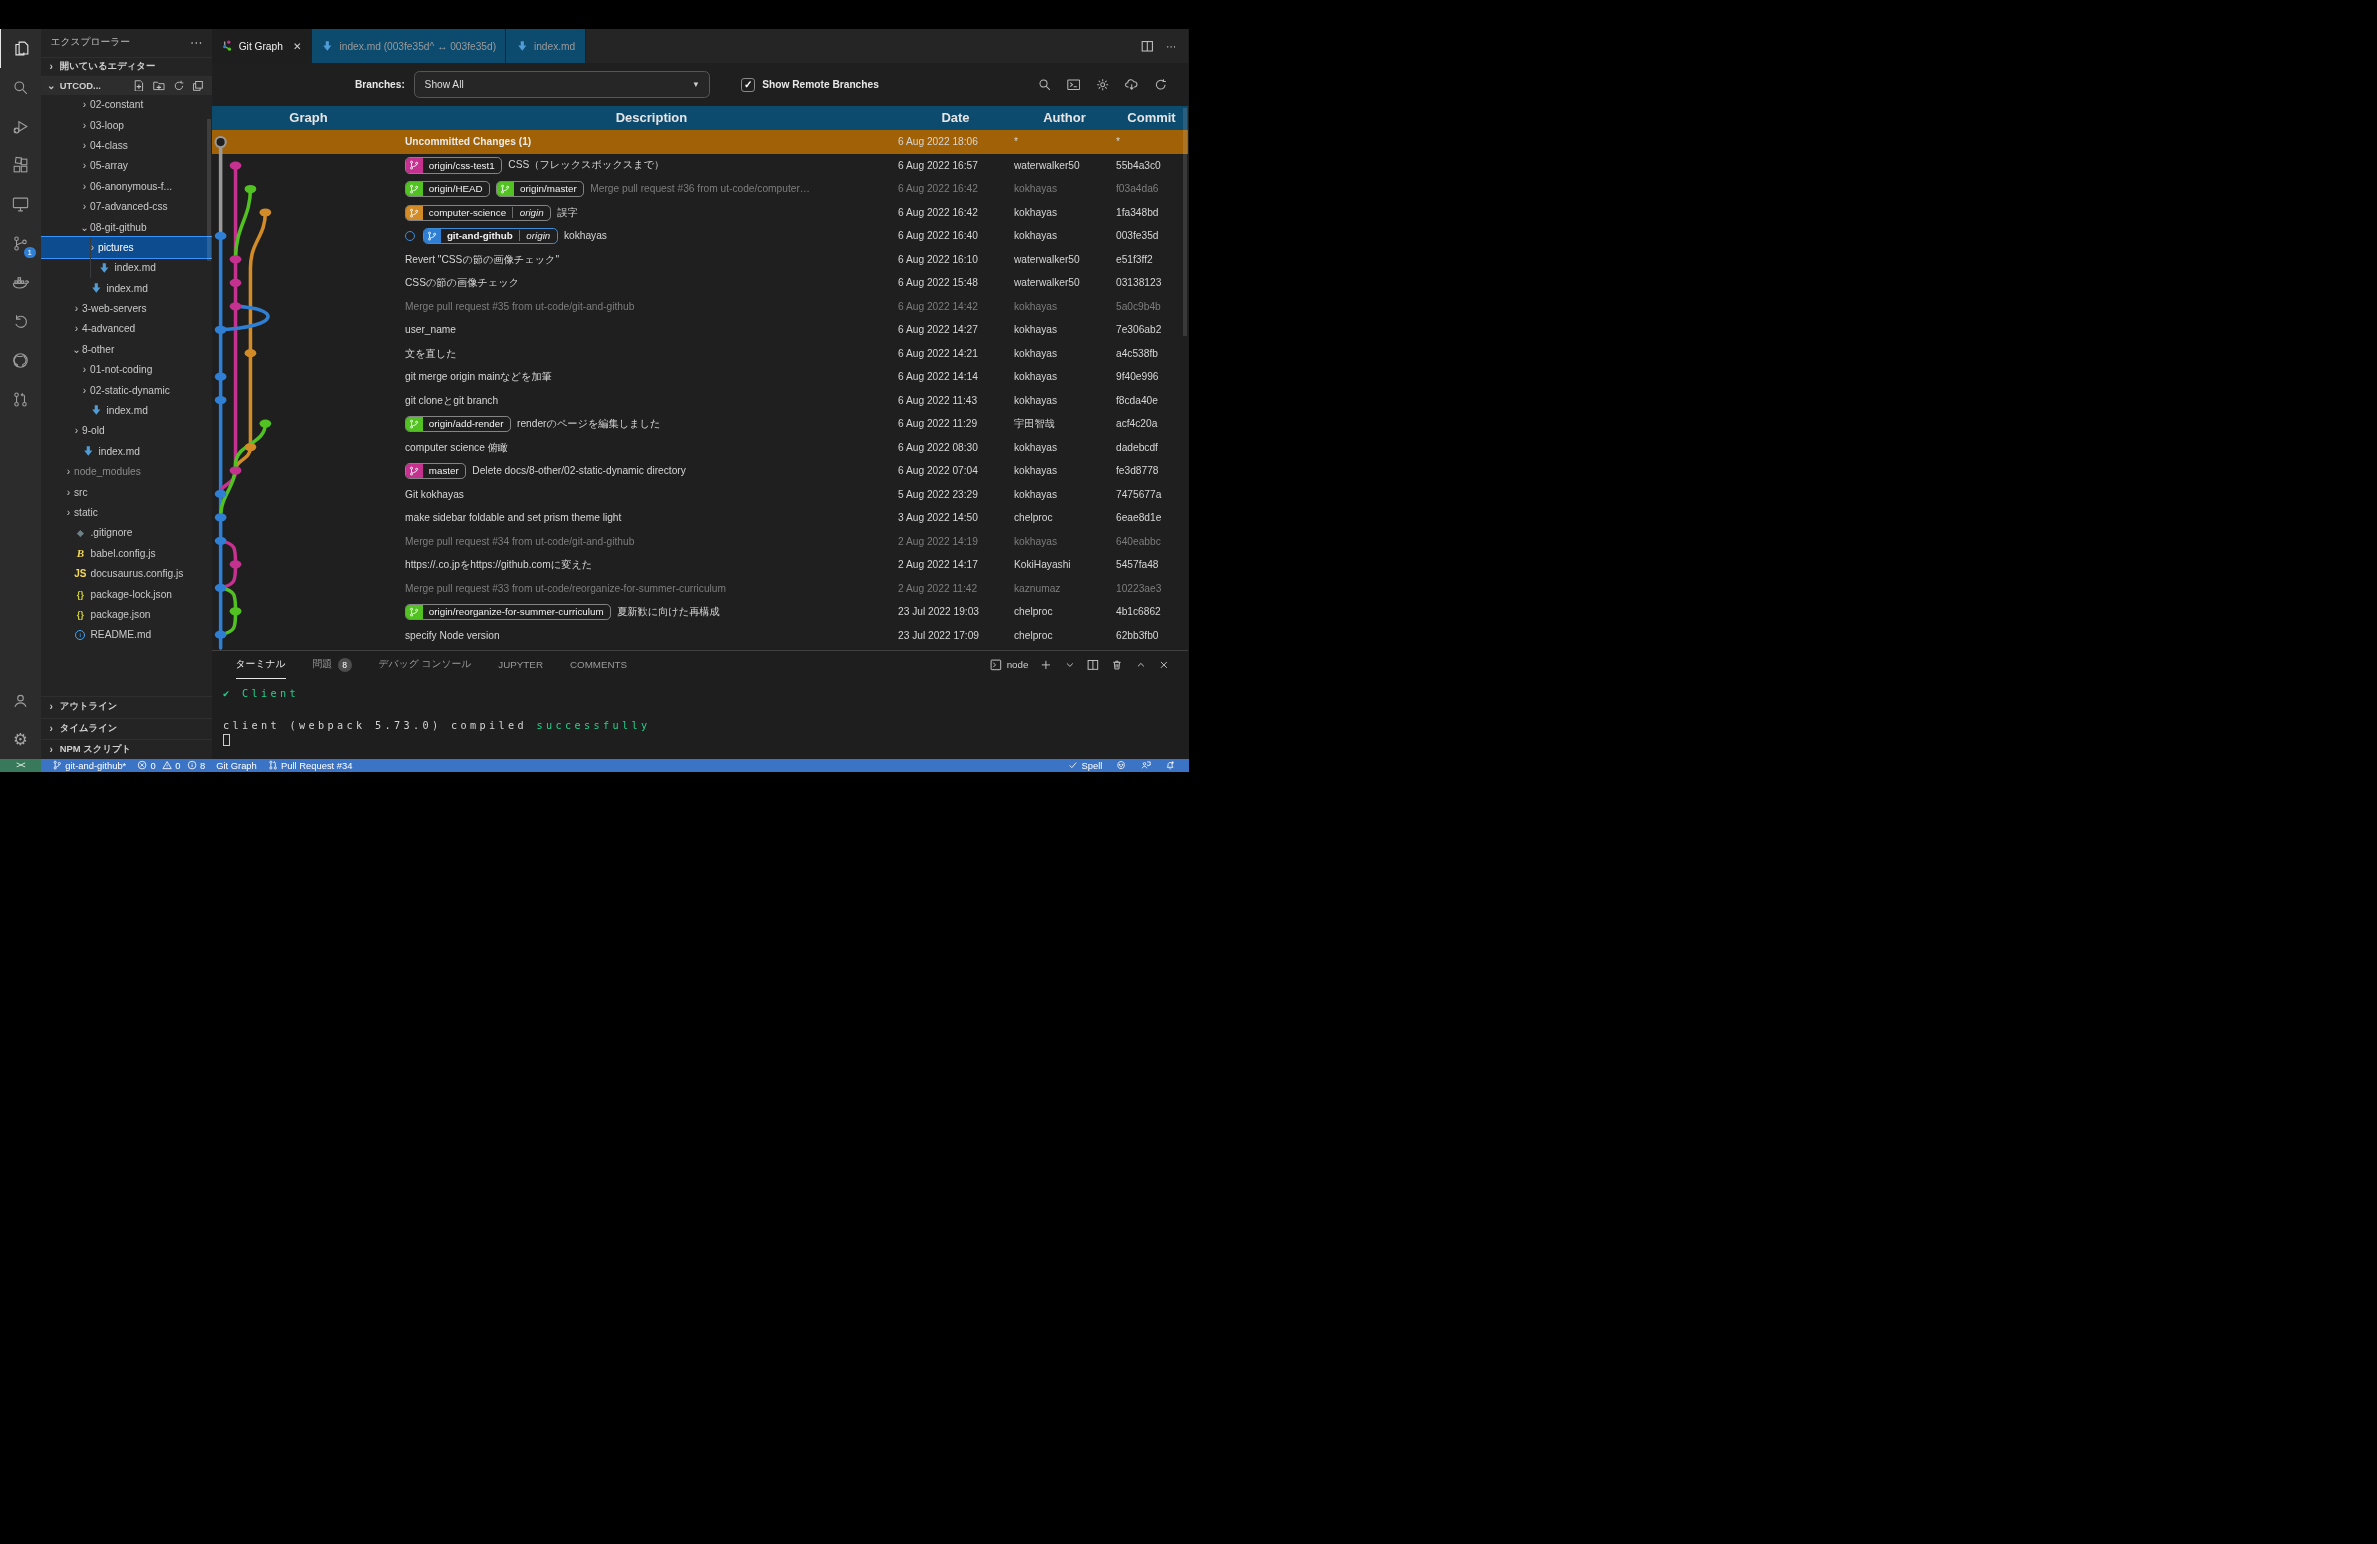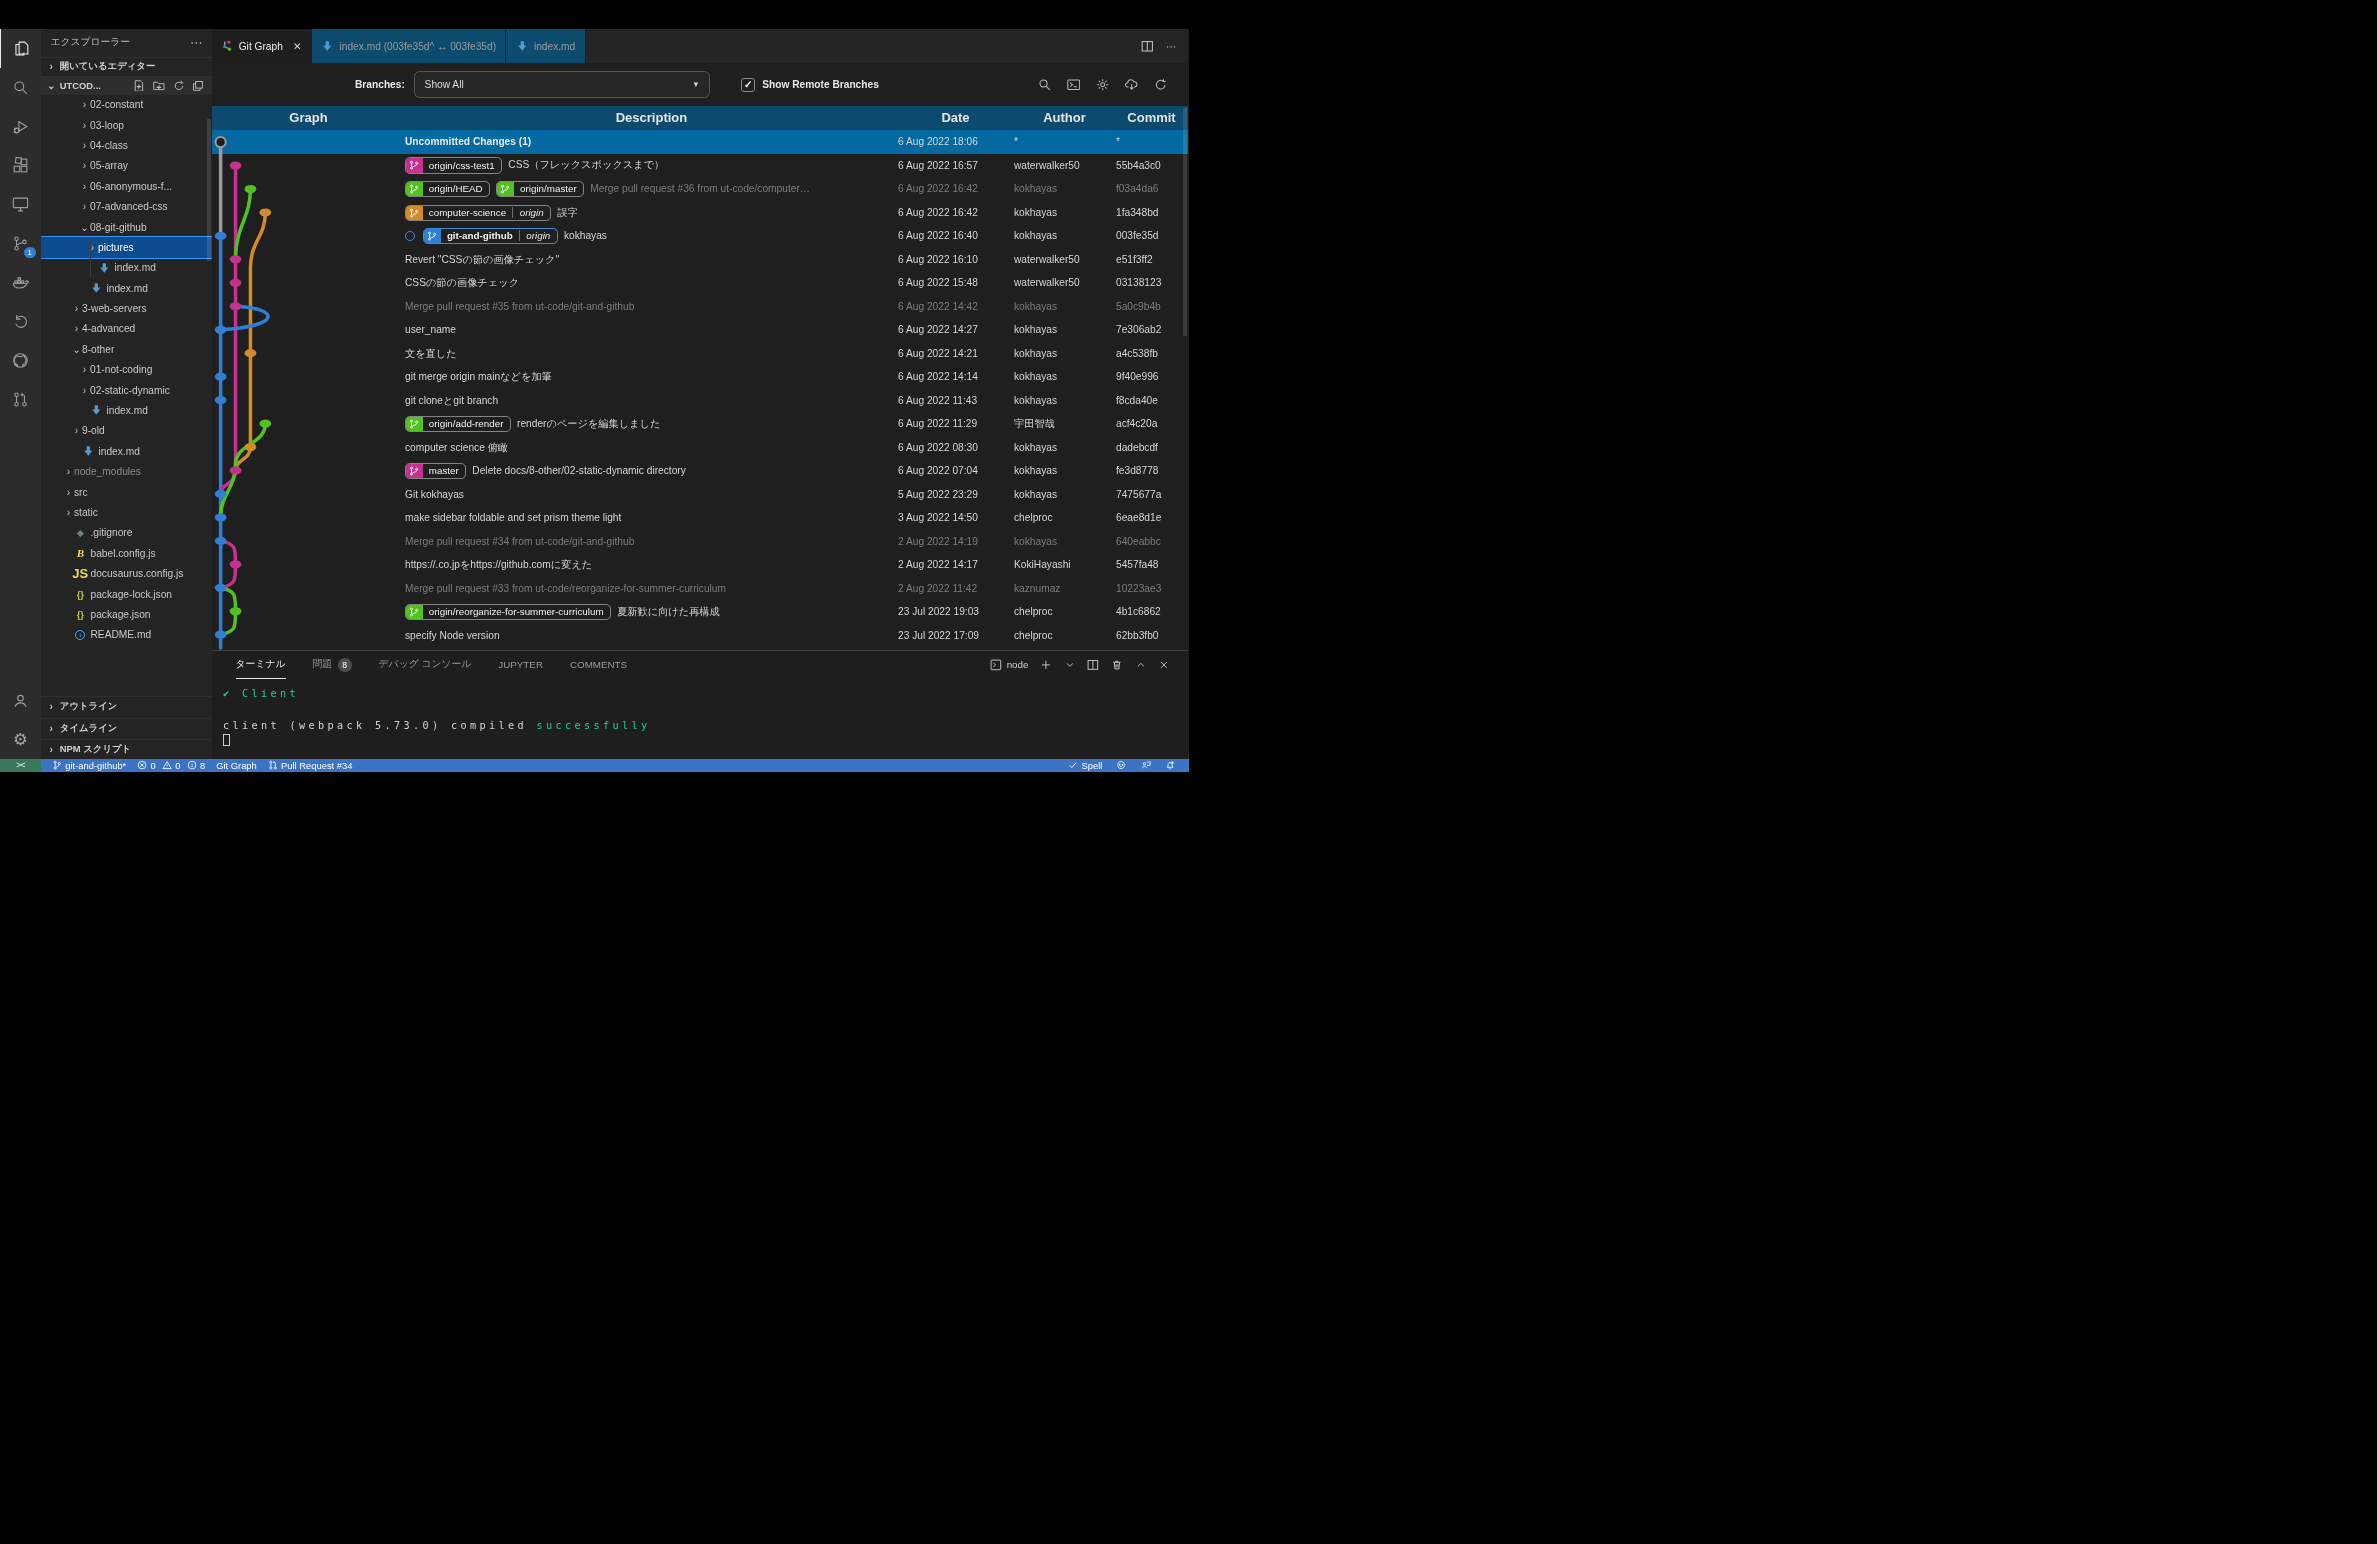--- a/index.html
+++ b/index.html
@@ -53,21 +53,21 @@
   .checkbox { width:14px; height:14px; border:0.8px solid #8a8a8a; border-radius:3.1px; display:flex; align-items:center; justify-content:center; color:#fff; font-size:10.2px; }
   #gg-actions { margin-left:auto; display:flex; gap:15.7px; padding-right:20.4px; }
   #gg-actions svg { width:13.4px; height:13.4px; stroke:#b9b9b9; fill:none; stroke-width:1.3; }
 
   #table-header { position:absolute; left:0; top:77px; width:976px; height:23.6px; background:#0c4a6e; display:flex; align-items:center; font-weight:bold; color:#e5e5e5; font-size:13px; }
   .th { text-align:center; border-left:0.8px solid #3d3d3d; height:14px; line-height:14px; }
   .th:first-child { border-left:none; }
 
   #rows { position:absolute; left:0; top:101px; width:976px; height:520px; overflow:hidden; }
   .crow { position:absolute; left:0; width:976px; height:23.6px; display:flex; align-items:center; color:#d6d6d6; }
-  .crow.hl { background:#0369a1; }
+  .crow.hl { background:#a16207; }
   .crow.muted { color:#7d7d7d; }
   .cell-desc { position:absolute; left:193px; width:481px; display:flex; align-items:center; gap:6.3px; overflow:hidden; white-space:nowrap; }
   .cell-date { position:absolute; left:686px; width:118px; white-space:nowrap; }
   .cell-author { position:absolute; left:802px; width:101px; white-space:nowrap; overflow:hidden; }
   .cell-hash { position:absolute; left:904px; width:72px; white-space:nowrap; }
   .pill { display:inline-flex; align-items:center; height:16.5px; border:0.8px solid rgba(255,255,255,0.45); border-radius:4.7px; overflow:hidden; flex:none; }
   .pill .picon { width:16.5px; height:16.5px; display:flex; align-items:center; justify-content:center; }
   .pill .picon svg { width:10.2px; height:10.2px; }
   .pill .plabel { padding:0 6.3px; color:#f2f2f2; font-size:9.8px; }
   .pill .premote { padding:0 6.3px; font-style:italic; border-left:0.8px solid rgba(255,255,255,0.35); color:#e8e8e8; font-size:9.8px; }
@@ -335,21 +335,21 @@
           <span>.gitignore</span>
         </div>
         <div class="trow">
           <span class="ficon" style="margin-left:33px">
             <span style="color:#f5da55;font-family:'Liberation Serif',serif;font-style:italic;font-weight:bold;font-size:11px;">B</span>
           </span>
           <span>babel.config.js</span>
         </div>
         <div class="trow">
           <span class="ficon" style="margin-left:33px">
-            <span style="color:#f5da55;font-weight:bold;font-size:13px;">JS</span>
+            <span style="color:#f5da55;font-weight:bold;font-size:10px;">JS</span>
           </span>
           <span>docusaurus.config.js</span>
         </div>
         <div class="trow">
           <span class="ficon" style="margin-left:33px">
             <span style="color:#cbcb41;font-weight:bold;font-size:9.4px;">{}</span>
           </span>
           <span>package-lock.json</span>
         </div>
         <div class="trow">

